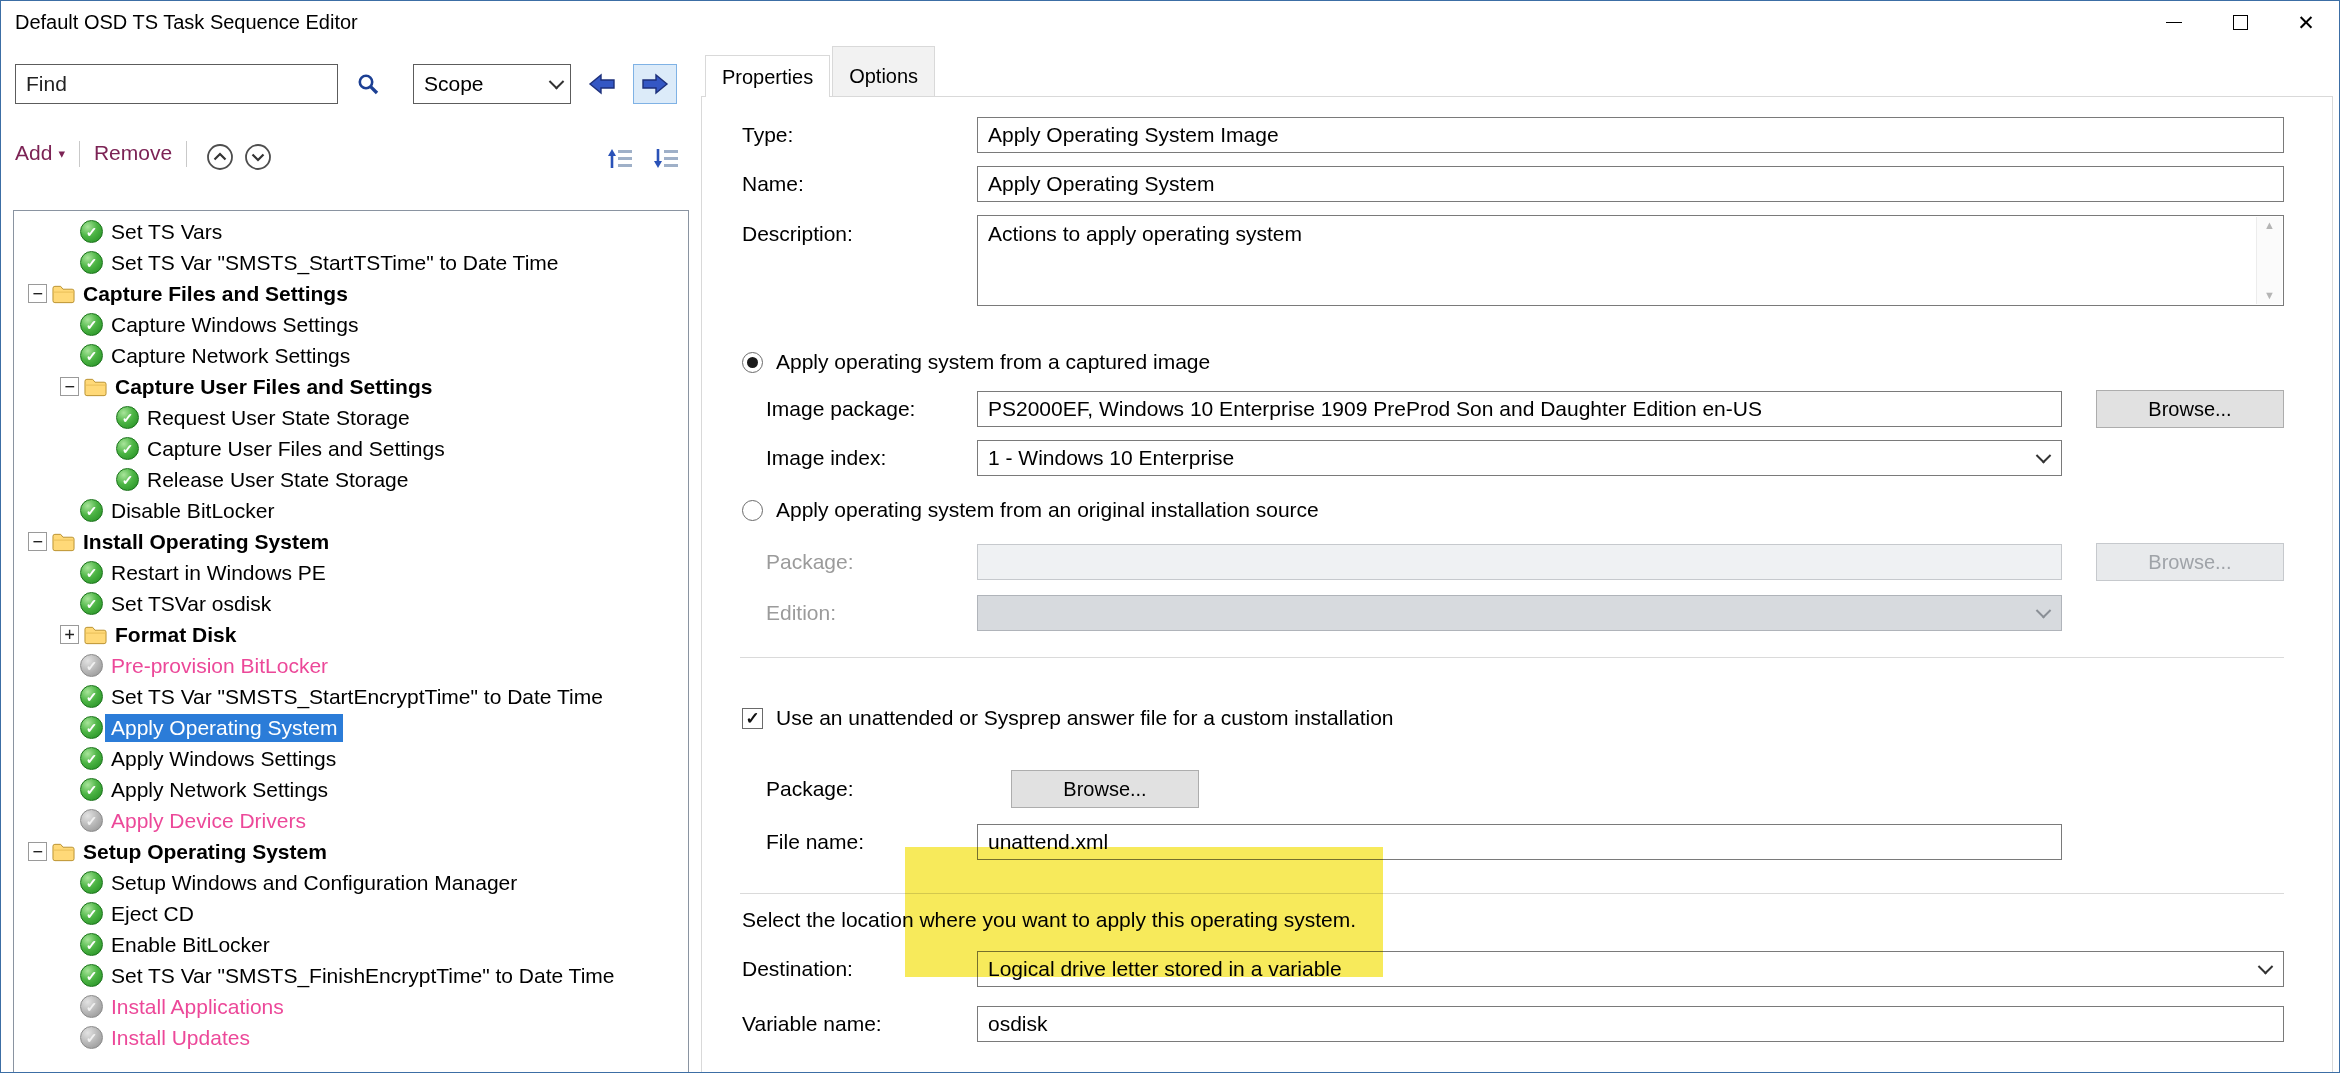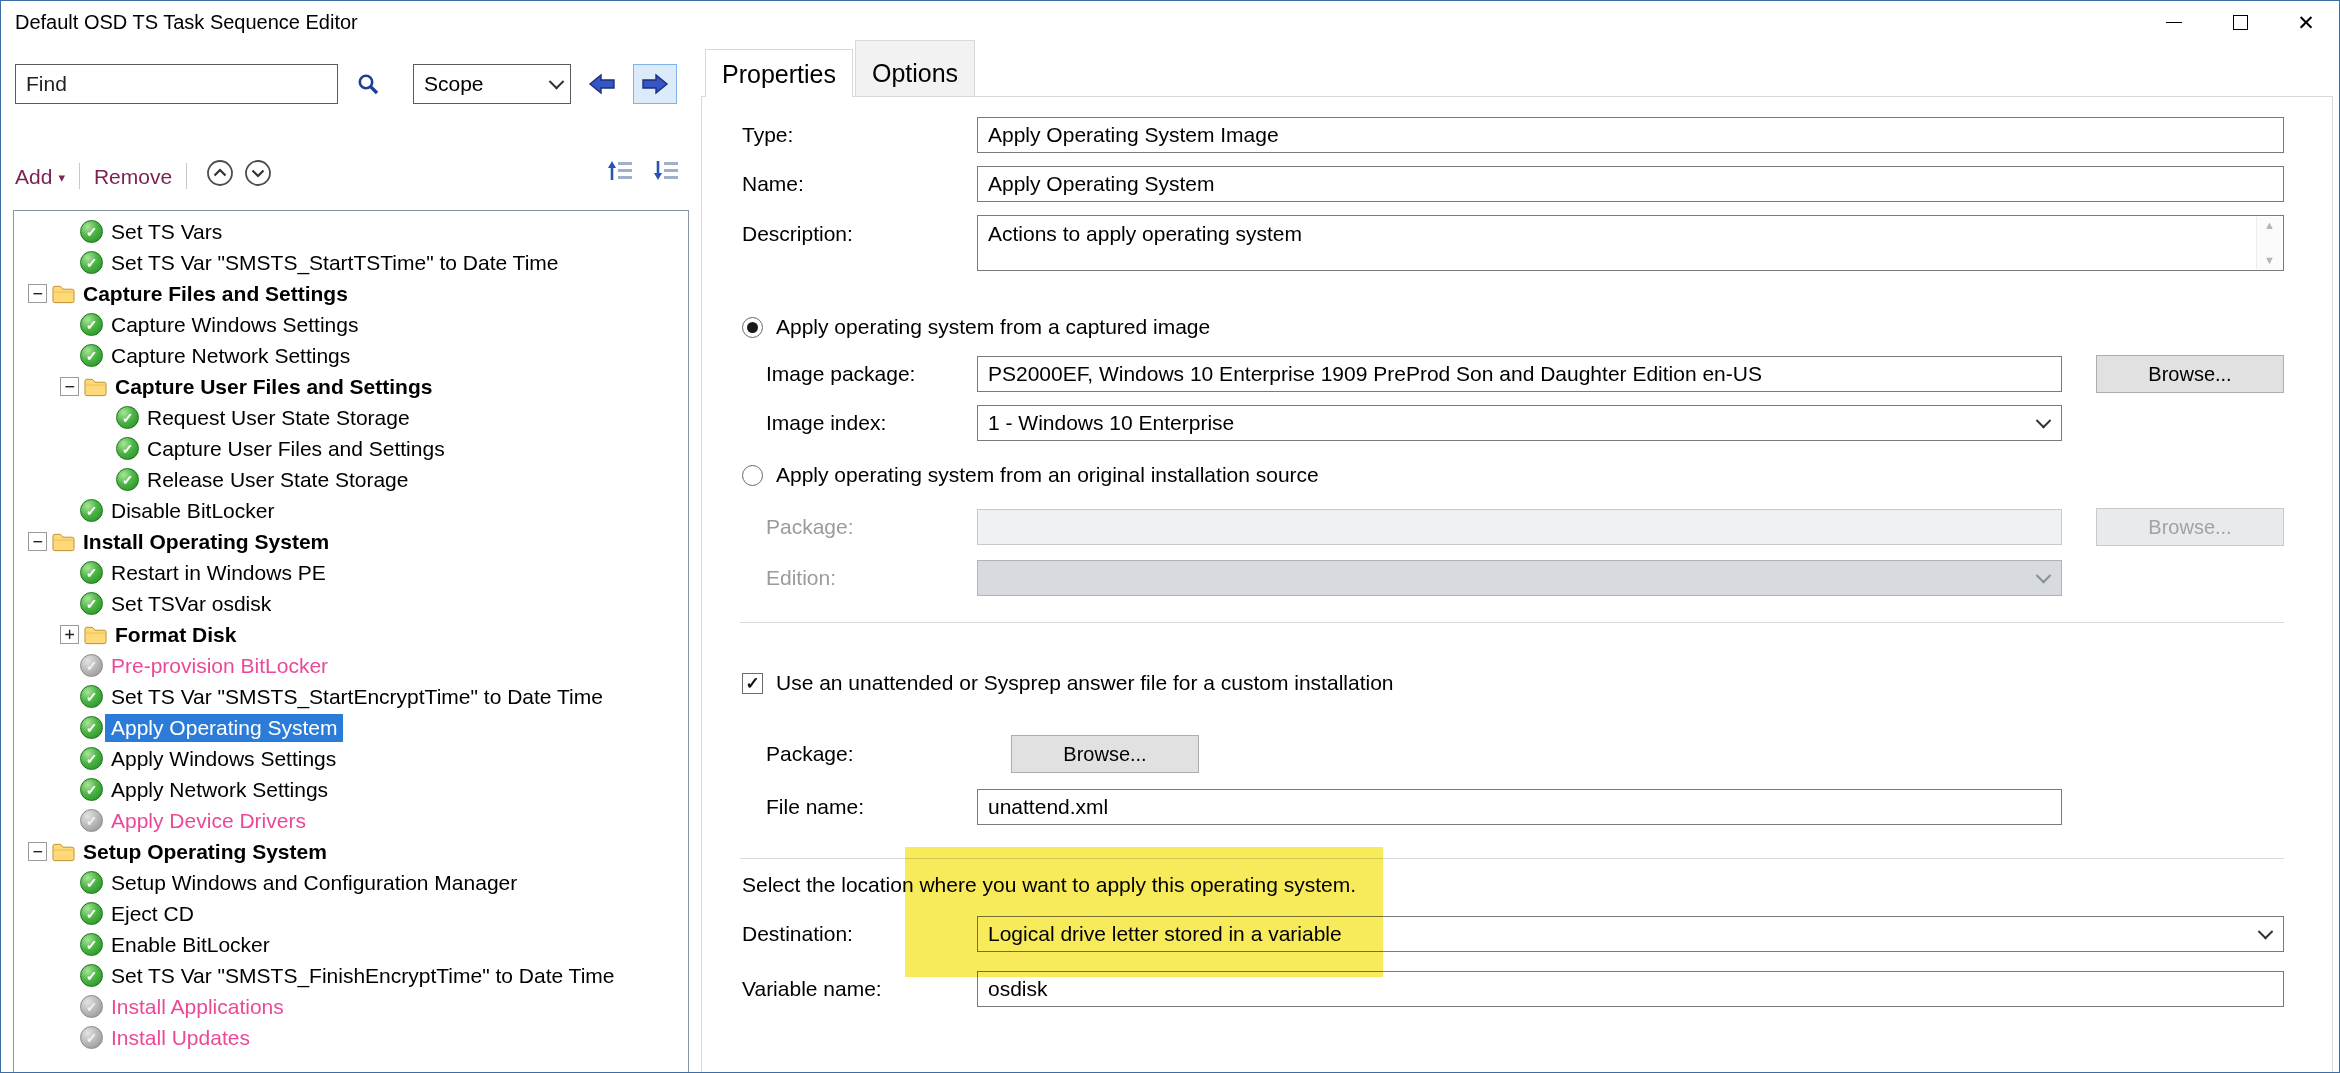--- a/index.html
+++ b/index.html
@@ -22,21 +22,21 @@
   .left-panel { position:absolute; left:12px; top:42px; width:676px; bottom:0; }
   .row-find { position:absolute; left:2px; top:21px; height:40px; display:flex; align-items:center; }
   .find-input { width:323px; height:40px; border:1px solid #5c5c5c; font-size:21px; padding:0 10px; font-family:inherit; }
   .find-input::placeholder { color:#222; opacity:1; }
   .sq-btn { width:42px; height:40px; background:#fff; border:1px solid transparent; display:flex; align-items:center; justify-content:center; margin-left:9px; }
   .combo-sm { width:158px; height:40px; border:1px solid #5c5c5c; background:#fff; display:flex; align-items:center; padding:0 8px 0 10px; font-size:21px; margin-left:24px; }
   .chev { width:11px; height:11px; border-right:2.2px solid #333; border-bottom:2.2px solid #333; transform:rotate(45deg) translate(-2px,-2px); margin-left:auto; flex:none; }
   .nav-btn { width:44px; height:40px; display:flex; align-items:center; justify-content:center; margin-left:9px; border:1px solid transparent; background:#fff; }
   .nav-btn.active { background:#dcebf9; border-color:#7fb2e5; }
 
-  .row-actions { position:absolute; left:2px; top:106px; height:40px; right:0; display:flex; align-items:flex-end; }
+  .row-actions { position:absolute; left:2px; top:98px; height:40px; right:0; display:flex; align-items:flex-start; }
   .txt-btn { font-size:21px; color:var(--maroon); background:none; border:none; font-family:inherit; display:flex; align-items:center; cursor:default; }
   .txt-btn .caret { font-size:13px; margin-left:6px; color:var(--maroon); }
   .vdiv { width:1px; height:26px; background:#c9c9c9; margin:0 14px; }
   .circ-btn { width:32px; height:32px; border:none; background:none; margin:0 3px; display:flex; align-items:center; justify-content:center; }
   .tree-tools { margin-left:auto; display:flex; align-items:center; }
   .tool-btn { width:42px; height:36px; border:none; background:none; display:flex; align-items:center; justify-content:center; margin-left:4px; }
 
   
   .tree-box { position:absolute; left:0; right:0; top:167px; bottom:-2px; border:1px solid #8a94a1; background:#fff; overflow:hidden; padding-top:5px; }
   .tree-row { height:31px; display:flex; align-items:center; font-size:21px; white-space:nowrap; }
@@ -47,39 +47,39 @@
                      border:1px solid #1a731a; color:#fff; font-size:14px; font-weight:bold; }
   .node-icon.check.off { background:radial-gradient(circle at 32% 28%, #e3e3e3 0%, #b3b3b3 55%, #8f8f8f 100%); border-color:#8a8a8a; color:#f1f1f1; }
   .tree-label { padding:2px 6px; }
   .tree-row.group .tree-label { font-weight:bold; }
   .tree-row.disabled .tree-label { color:#ec4899; }
   .tree-row.selected .tree-label { background:var(--accent); color:#fff; }
 
   
   .right-panel { position:absolute; left:700px; top:55px; width:1632px; bottom:0; }
   .tabs { display:flex; height:40px; align-items:flex-end; padding-left:4px; }
-  .tab { font-size:25px; padding:18px 16px 8px 16px; border:1px solid #d9d9d9; border-bottom:none; background:#f2f2f2; margin-right:2px; position:relative; z-index:1; }
+  .tab { font-size:20px; padding:18px 16px 8px 16px; border:1px solid #d9d9d9; border-bottom:none; background:#f2f2f2; margin-right:2px; position:relative; z-index:1; }
   .tab.active { background:#fff; z-index:3; padding-top:10px; top:1px; }
   .tabpanel { position:absolute; left:0; top:40px; right:0; bottom:-2px; border:1px solid #d9d9d9; background:#fff; padding:20px 48px 0 40px; z-index:2; }
 
   .frow { display:flex; align-items:center; }
   .flabel { width:235px; flex:none; font-size:21px; }
   .flabel.indent { padding-left:24px; }
   .flabel.off { color:#9b9b9b; }
   .tfield { flex:1; height:36px; border:1px solid #7a7a7a; font-size:21px; padding:0 10px; font-family:Liberation Sans, sans-serif; background:#fff; min-width:0; }
   .tfield.off { background:#eff1f3; border-color:#c6c9cd; }
   .combo { display:flex; align-items:center; padding-right:12px; }
   .combo .chev { border-color:#333; }
   .combo.off { background:#d7dade; border-color:#b0b4ba; }
   .combo.off .chev { border-color:#8a8f96; }
   .browse { width:188px; height:38px; margin-left:34px; flex:none; background:#e1e1e1; border:1px solid #adadad; font-size:20px; font-family:inherit; }
   .browse.off { background:#e8eaec; border-color:#c6c9cd; color:#9fa3a8; }
   .spacer-browse { width:222px; flex:none; }
 
-  .textarea { flex:1; height:56px; border:1px solid #7a7a7a; font-size:21px; padding:6px 34px 6px 10px; position:relative; background:#fff; }
+  .textarea { flex:1; height:91px; border:1px solid #7a7a7a; font-size:21px; padding:6px 34px 6px 10px; position:relative; background:#fff; }
   .ta-scroll { position:absolute; top:1px; right:1px; bottom:1px; width:26px; border-left:1px solid #ececec; background:#fbfbfb;
                display:flex; flex-direction:column; justify-content:space-between; align-items:center; padding:3px 0; }
   .ta-arrow { font-size:11px; color:#b5b5b5; line-height:1; }
 
   .radio { width:21px; height:21px; border-radius:50%; border:1px solid #6a6a6a; background:#fff; flex:none; position:relative; }
   .radio.checked::after { content:""; position:absolute; left:4px; top:4px; width:11px; height:11px; border-radius:50%; background:#1a1a1a; }
   .checkbox { width:21px; height:21px; border:1px solid #6a6a6a; background:#fff; flex:none; display:flex; align-items:center; justify-content:center;
               font-size:17px; font-weight:bold; color:#111; }
   .ctl-label { font-size:21px; margin-left:13px; }
 

